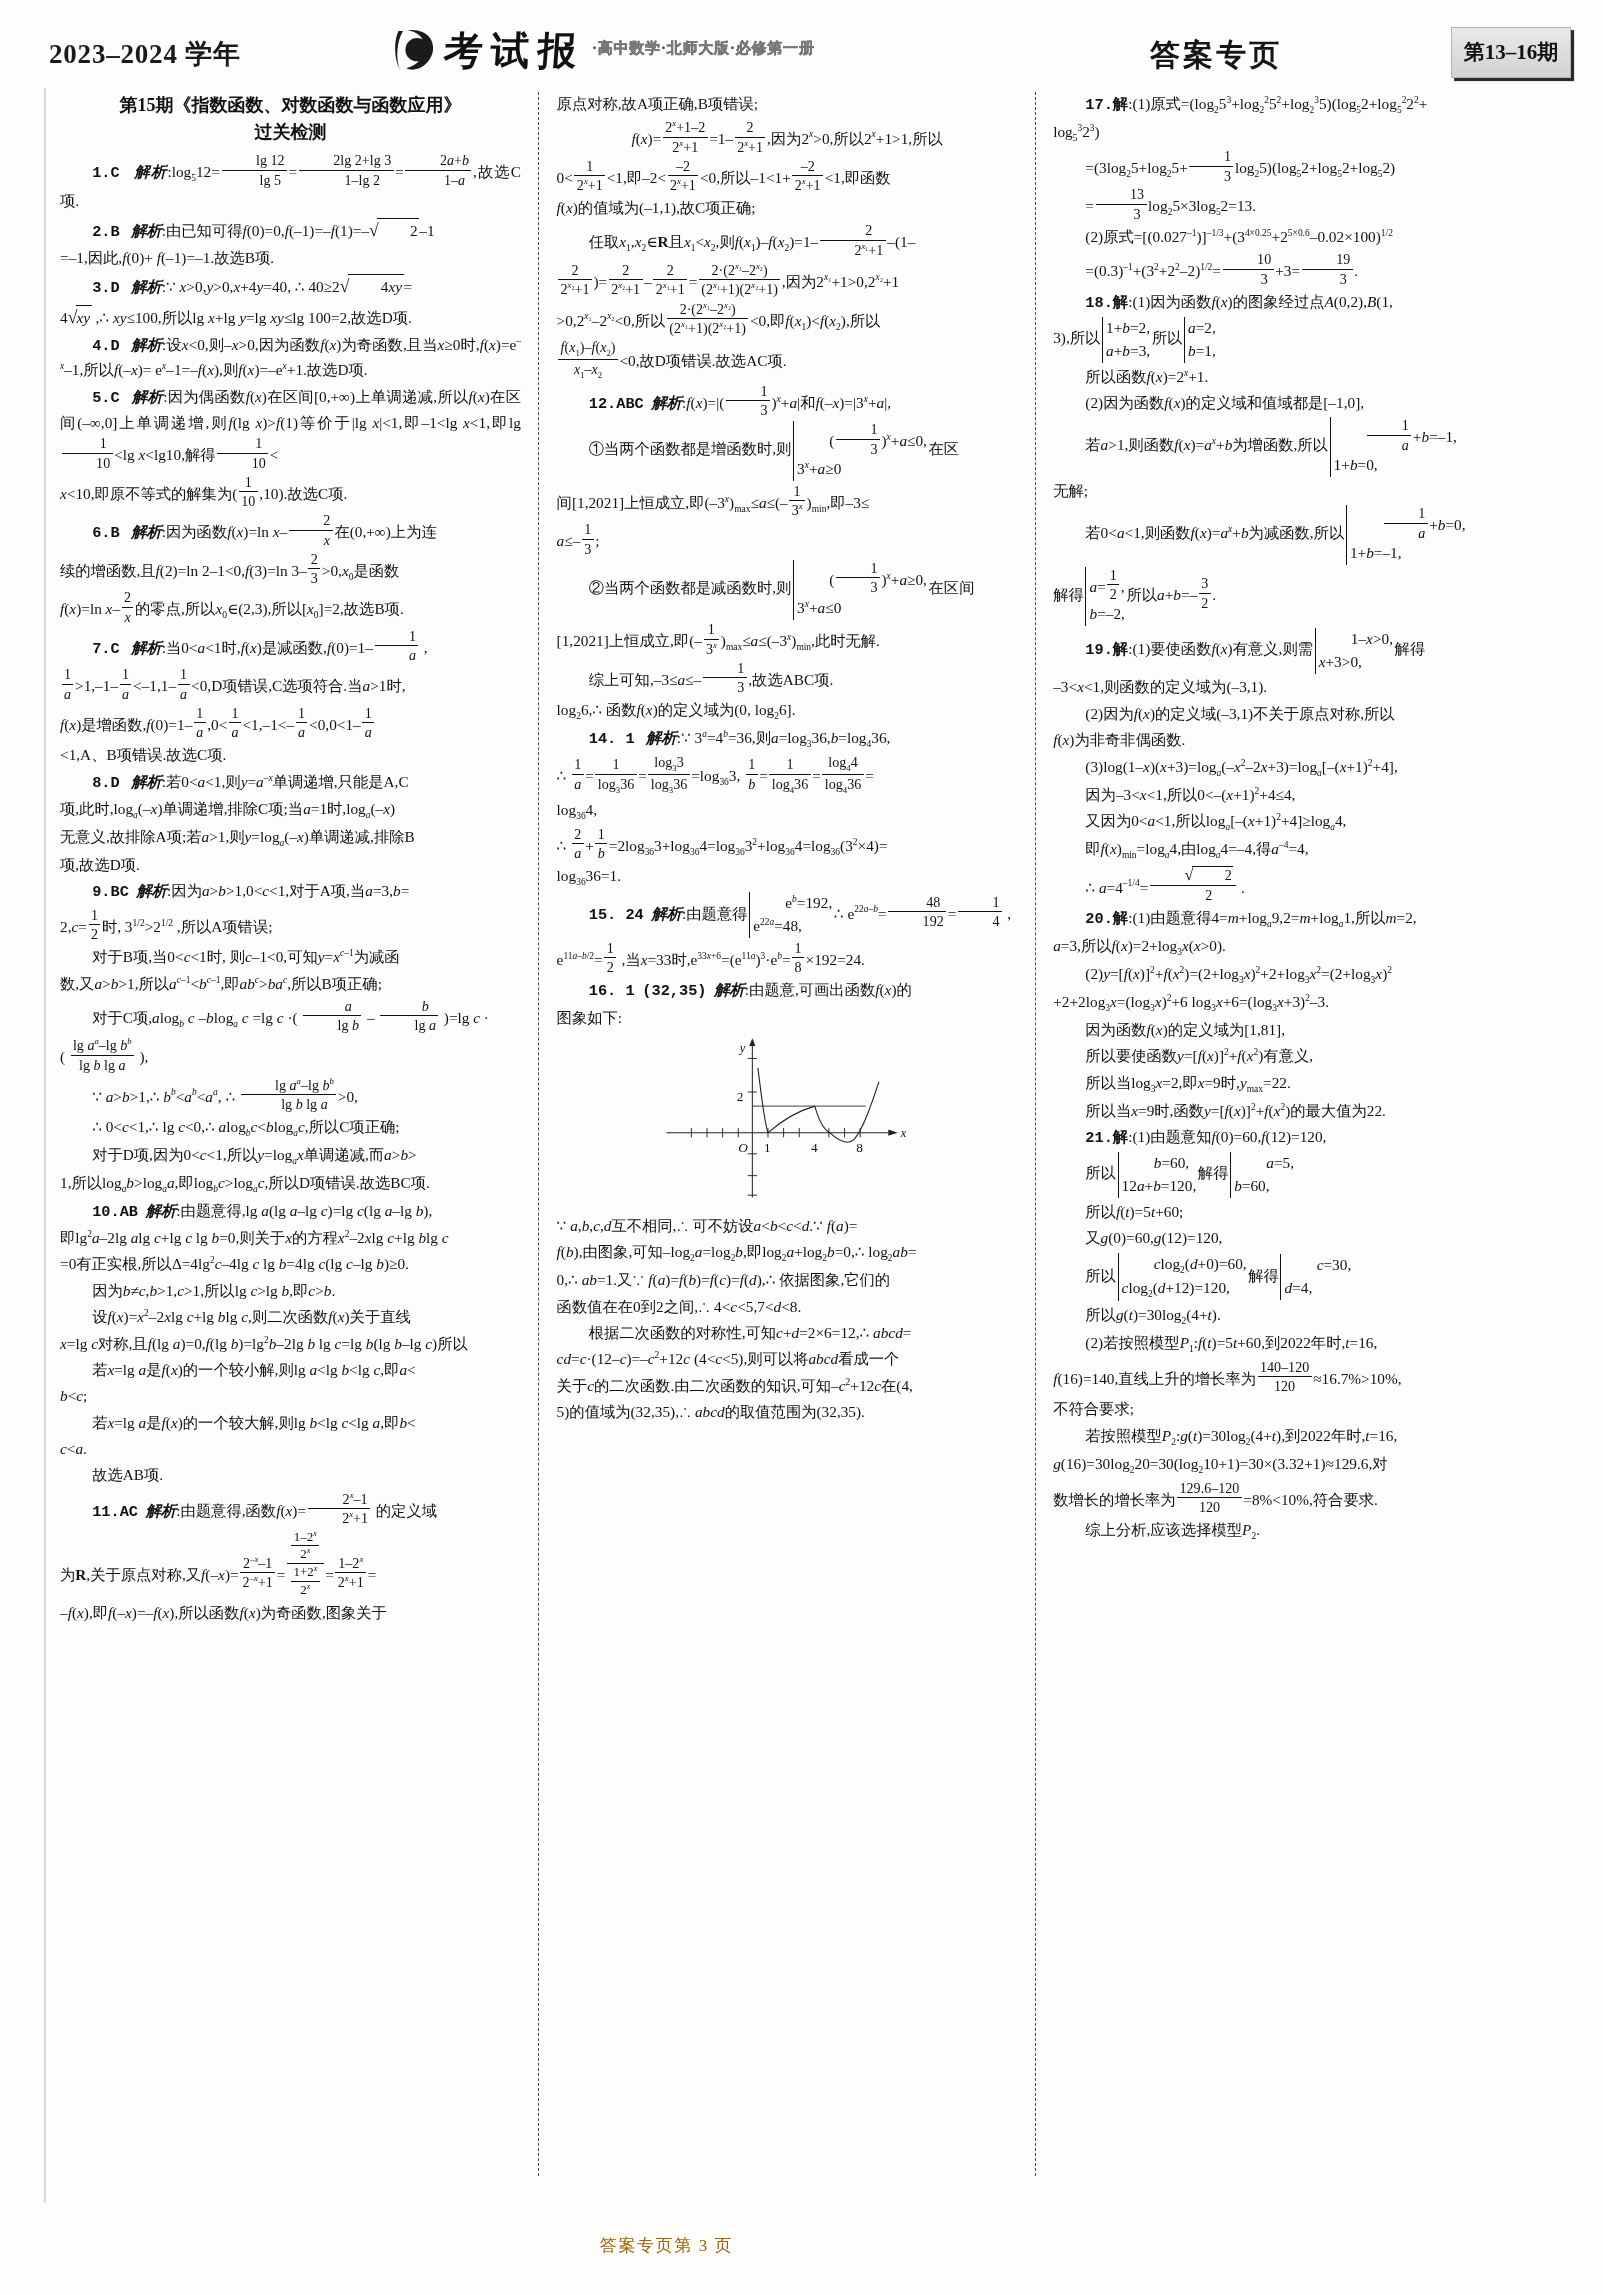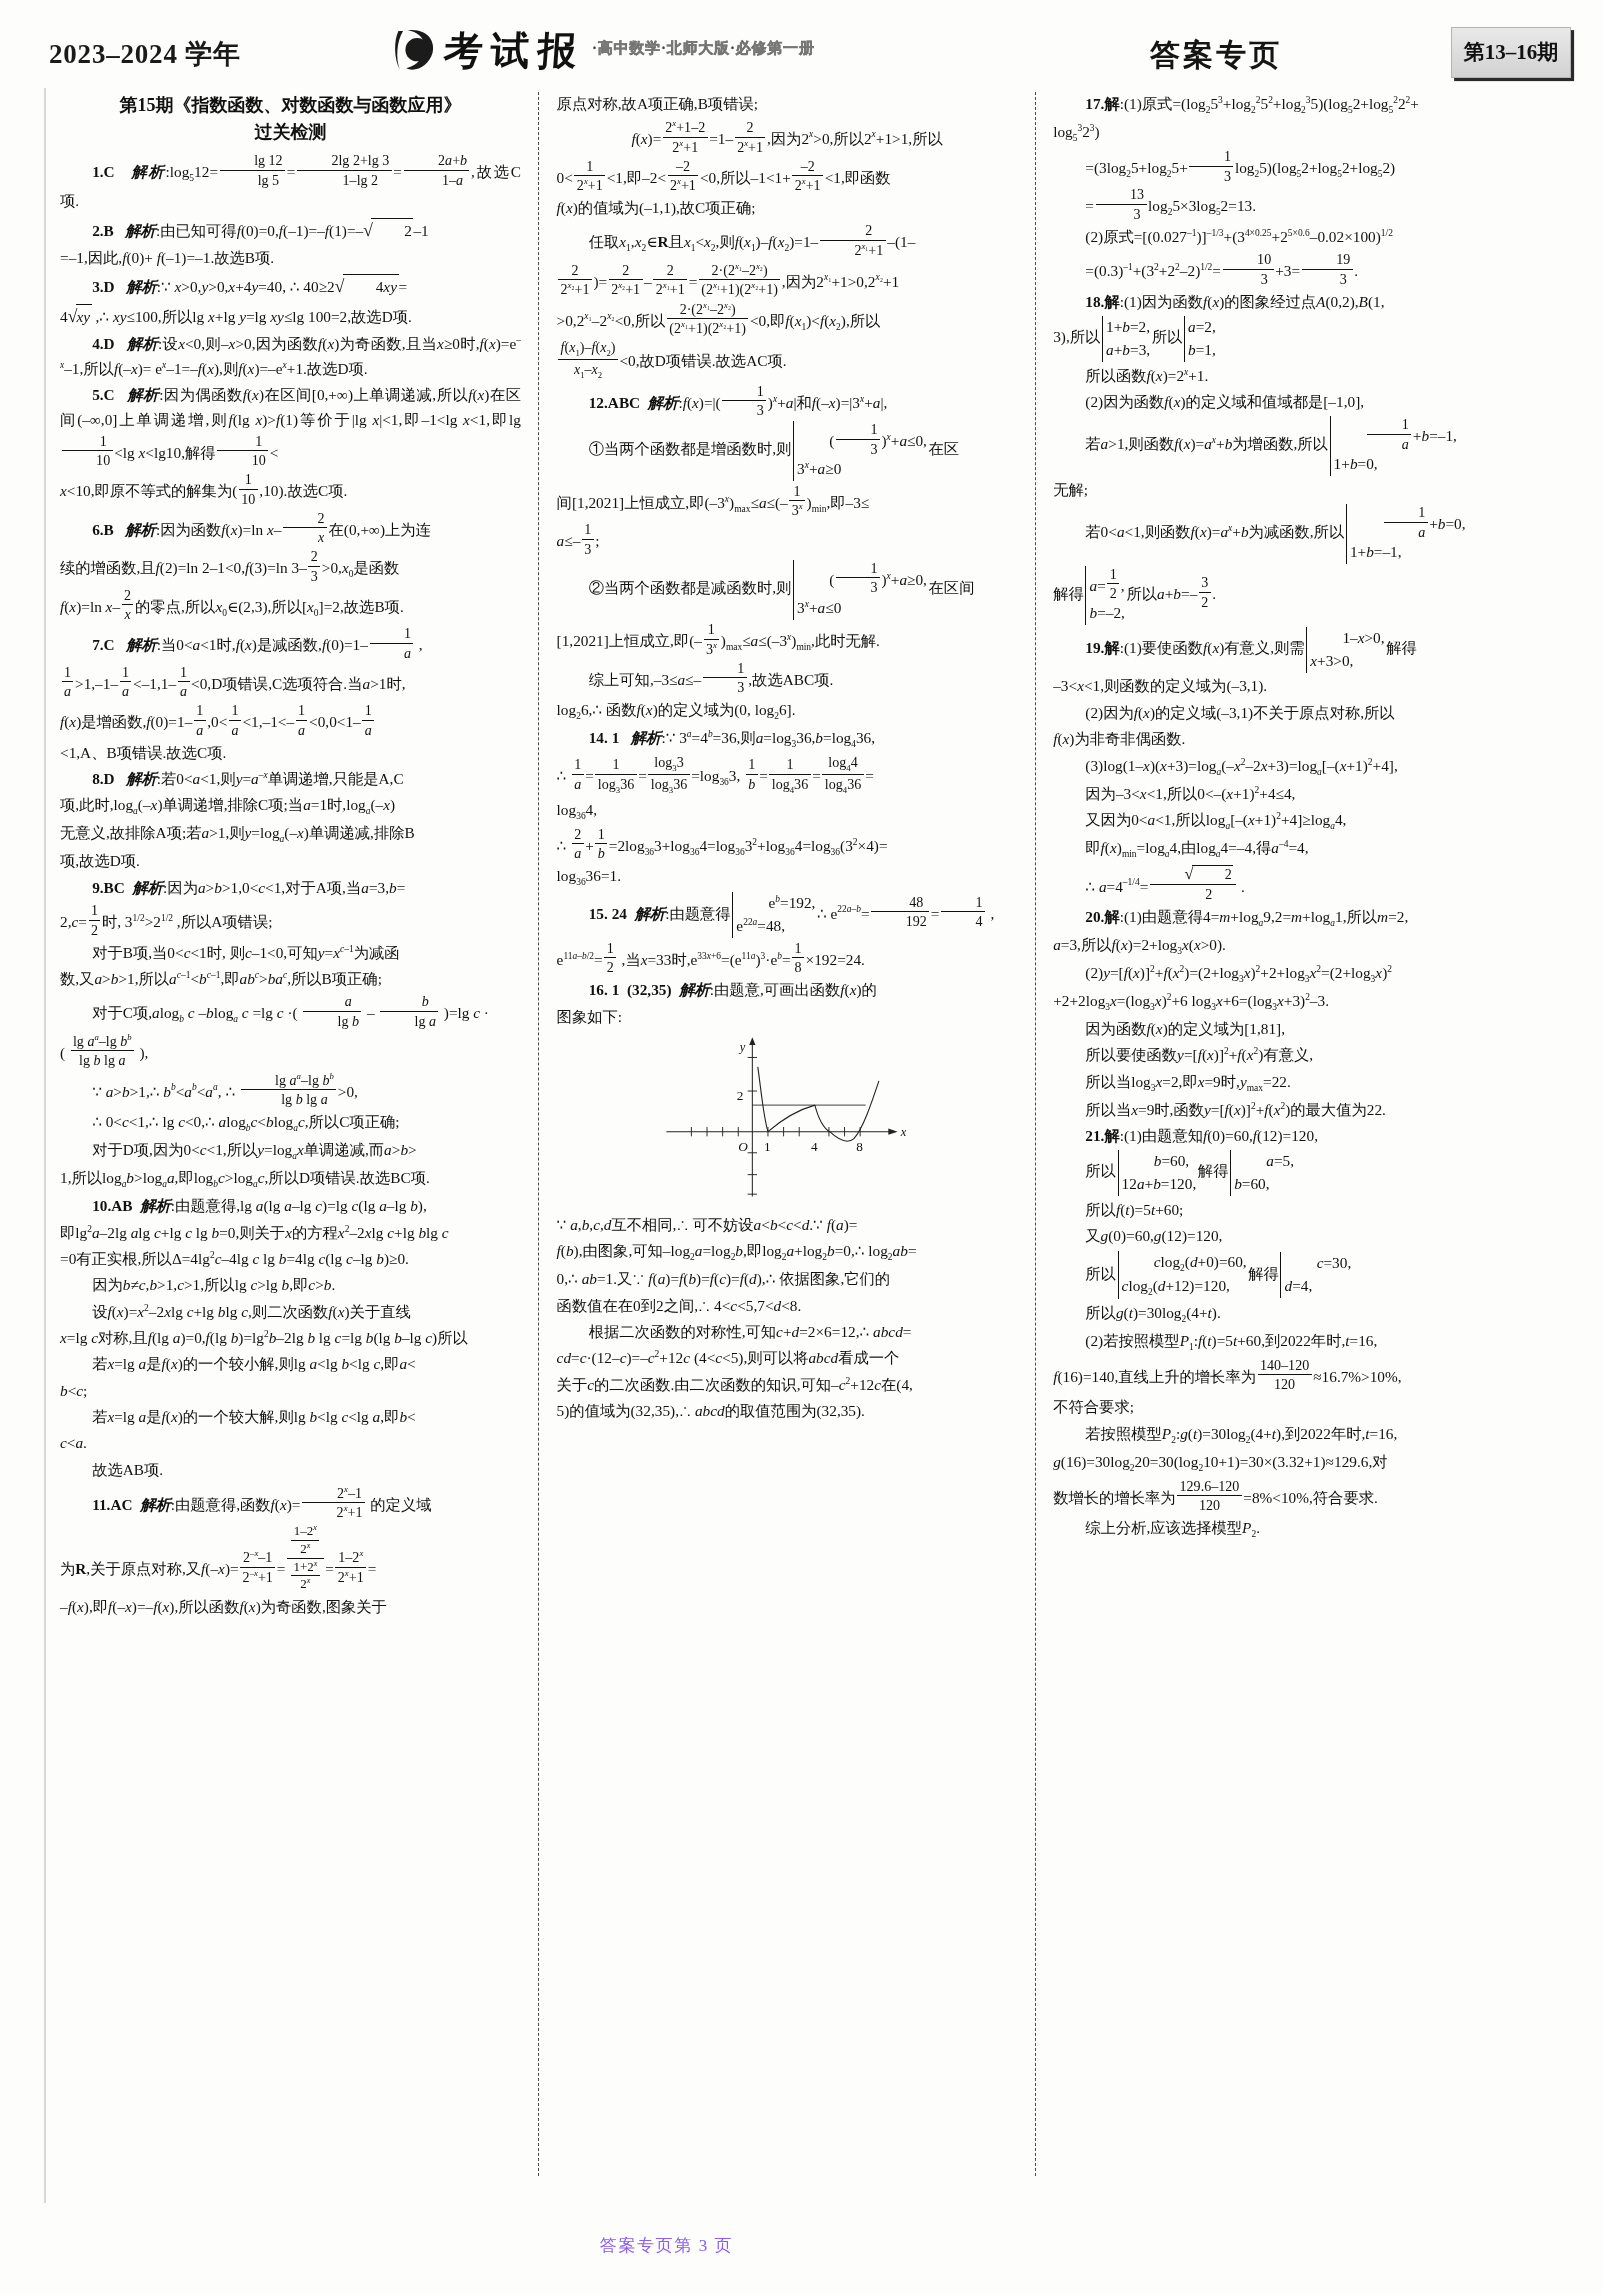--- a/index.html
+++ b/index.html
@@ -74,21 +74,21 @@
     text-align:justify;
   }
   .divider{
     width:0;border-left:1.6px dashed #4a4a4a;
     margin:0 6.3px;
     height:2084px;
   }
   .col p{margin:0 0 1.6px 0;}
   .indent{text-indent:2.1em;}
   .ctr{text-align:center;}
-  .qt{font-weight:bold;}
+  .qt{font-weight:bold;font-family:Liberation Mono, monospace;}
   .bt{font-weight:bold;font-style:italic;}
   i,.it{font-style:italic;font-family:"Liberation Serif",serif;}
   
   .test-title{
     text-align:center;font-weight:bold;font-size:18px;
     line-height:1.5;margin-bottom:6.3px;
   }
   
   .frac{
     display:inline-block;vertical-align:-0.55em;
@@ -111,21 +111,21 @@
     border-left:1.1px solid #111;
     align-self:stretch;width:0;margin-right:3.1px;
     min-height:2.6em;
   }
   .brace .rows{display:inline-block;line-height:1.5;}
   
   .figure{margin:4.7px auto 3.1px auto;width:259px;}
   
   .footer{
     position:absolute;left:0;top:2234px;width:1333px;
-    text-align:center;font-size:17px;letter-spacing:1.6px;color:#8b5cf6;
+    text-align:center;font-size:17px;letter-spacing:1.6px;color:#a16207;
   }
 </style>
 </head>
 <body>
 
 <div class="masthead">
   <div class="year">2023–2024 学年</div>
 
   <div class="logo-wrap">
     <div class="logo-mark">

